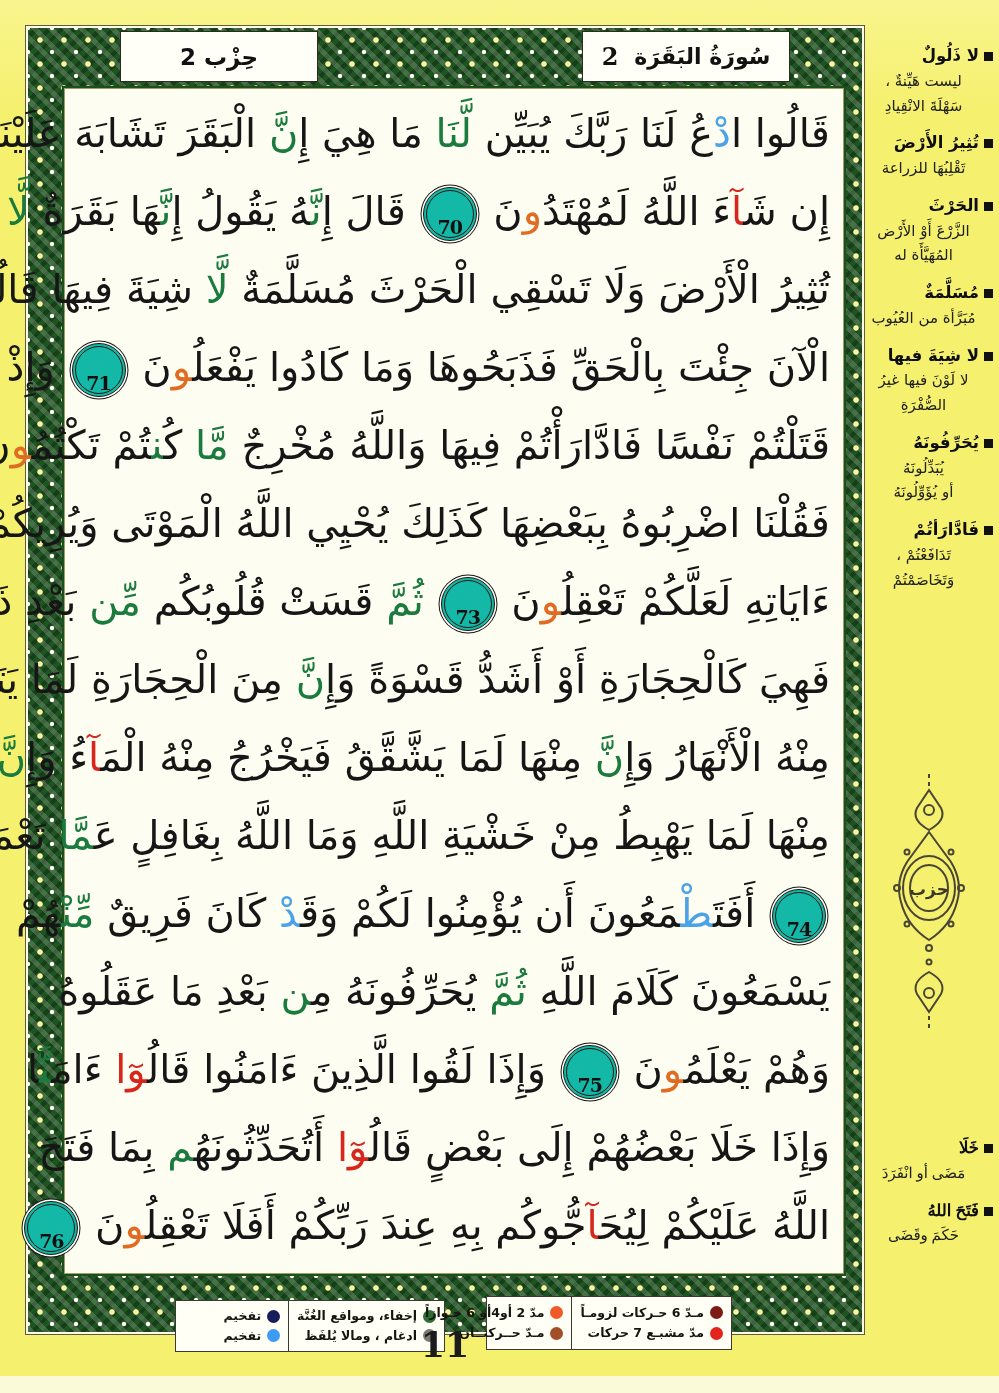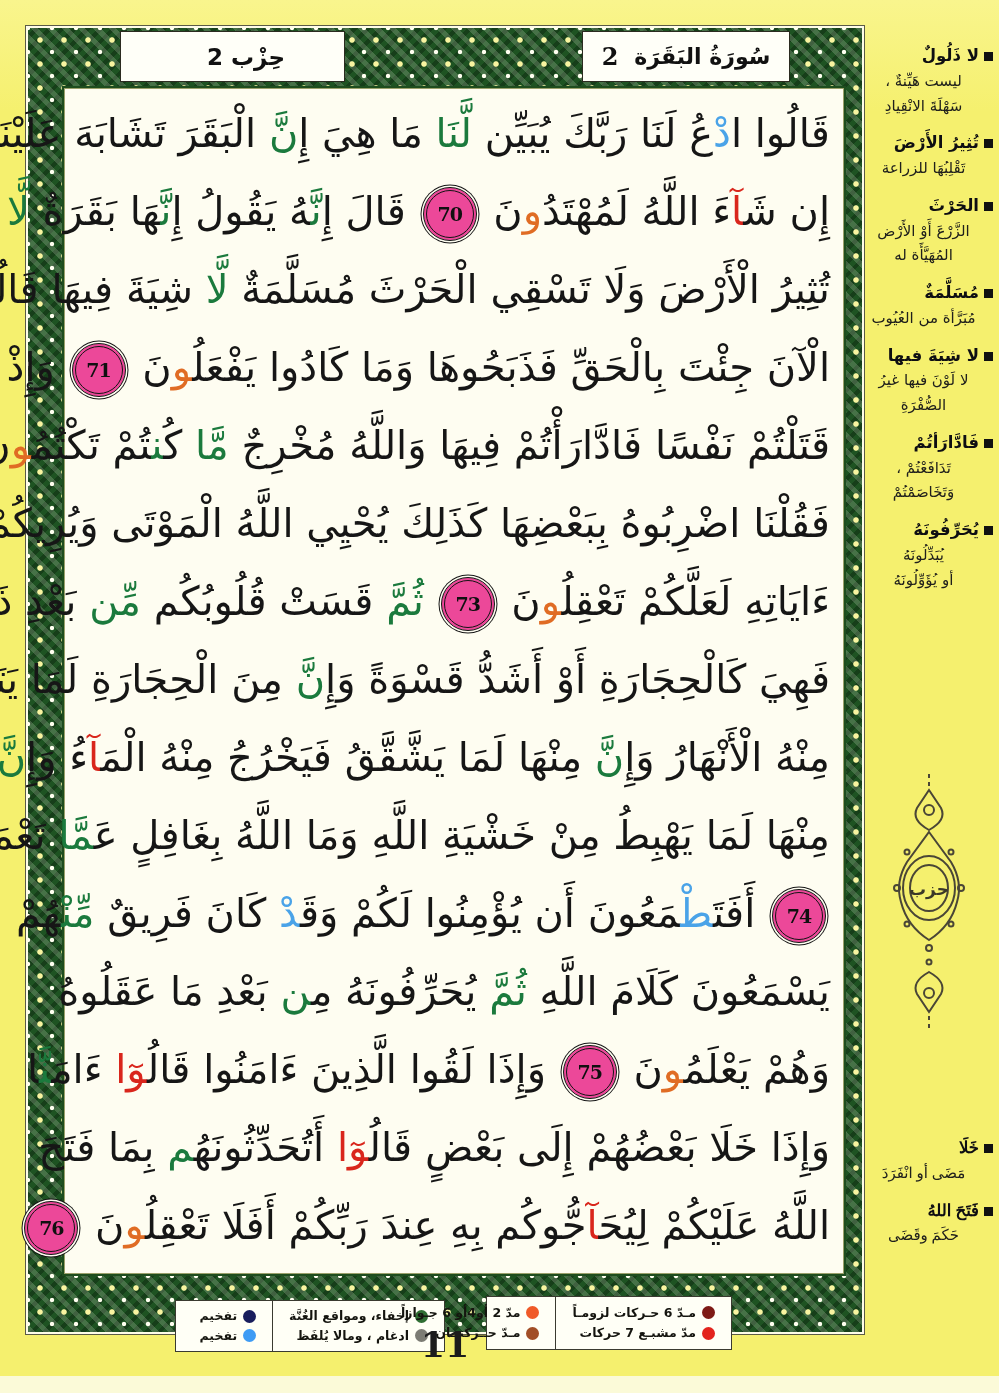--- a/index.html
+++ b/index.html
@@ -20,34 +20,34 @@
          background-position:0 0,12px 12px,0 0,0 0;
          box-shadow:0 0 0 2px #FFFDE8,0 0 0 3px #5B5B46;}
   .text-panel{position:absolute;left:34px;right:16px;top:58px;bottom:56px;
               background:#FEFDF1;border:2px solid #1E4D1E;box-shadow:inset 0 0 0 1px #9aa06a;}
 
   
   .hdr-box{position:absolute;top:3px;height:49px;background:#FFFFF8;border:1.5px solid #2b2b20;
            display:flex;align-items:center;justify-content:center;gap:16px;
            font-weight:bold;color:#111;}
   .hdr-surah{right:72px;width:206px;font-size:22px;}
-  .hdr-hizb{left:92px;width:196px;font-size:23px;padding-left:27px;}
+  .hdr-hizb{left:92px;width:196px;font-size:23px;}
   .hdr-num{font-family:"DejaVu Serif",serif;font-size:24px;}
 
   
   .quran{position:absolute;inset:6px 14px 4px 14px;direction:rtl;}
   .quran-line{height:78px;line-height:78px;font-size:40px;color:#161616;
               text-align:justify;text-align-last:justify;white-space:nowrap;
               font-weight:500;}
   .seg{letter-spacing:0;}
   .c-k{color:#161616;} .c-r{color:var(--tj-r,#D9261C);} .c-o{color:var(--tj-o,#E06C24);}
   .c-g{color:var(--tj-g,#1B7A3D);} .c-b{color:var(--tj-b,#4AA3E8);}
-  .verse-marker{display:inline-flex;align-items:center;justify-content:center;
+  .verse-marker{display:inline-flex;align-items:flex-end;justify-content:center;
                 width:46px;height:46px;border-radius:50%;vertical-align:middle;
-                border:4px double #141414;background:#ec4899;margin:0 4px;
+                border:4px double #141414;background:#14b8a6;margin:0 4px;
                 box-shadow:0 0 0 1.5px #FEFDF1,0 0 0 2.5px #141414;}
   .verse-num{font-size:19px;font-weight:bold;color:#101010;line-height:1;
              font-family:"DejaVu Serif",serif;letter-spacing:-1px;}
 
   
   .margin-col{position:absolute;right:0;top:0;width:137px;height:100%;direction:rtl;}
   .notes{position:absolute;right:6px;left:2px;}
   .notes-top{top:44px;} .notes-bottom{top:1136px;font-family:Liberation Serif, serif;}
   .note{margin-bottom:13px;}
   .note-term{font-weight:bold;color:#0e0e12;font-size:16.5px;text-align:right;line-height:1.5;}
@@ -56,21 +56,21 @@
             padding-right:10px;white-space:pre-line;}
 
   
   .ornament{position:absolute;right:18px;top:772px;width:104px;height:258px;}
 
   
   .legend-box{position:absolute;background:#FFFFF6;border:1.5px solid #3a3a30;
               display:flex;direction:rtl;align-items:stretch;}
   .legend-left{left:147px;top:1272px;width:268px;height:50px;}
   .legend-right{left:458px;top:1268px;width:244px;height:52px;}
-  .legend-col{display:flex;flex-direction:column;justify-content:space-evenly;padding:2px 16px;flex:1;}
+  .legend-col{display:flex;flex-direction:column;justify-content:space-evenly;padding:2px 8px;flex:1;}
   .legend-col + .legend-col{border-right:1.5px solid #3a3a30;}
   .legend-item{display:flex;align-items:center;gap:6px;direction:rtl;}
   .legend-dot{width:13px;height:13px;border-radius:50%;flex:0 0 auto;}
   .legend-label{font-size:12.5px;font-weight:bold;color:#15150f;white-space:nowrap;line-height:1;}
 
   .page-number{position:absolute;left:28px;width:834px;top:1324px;text-align:center;
                font-family:"DejaVu Serif",serif;font-size:35px;font-weight:bold;color:#1c1c1c;}
 </style>
 </head>
 <body>
@@ -187,28 +187,28 @@
         <div class="note">
           <div class="note-term"><span class="note-bullet"></span><span>مُسَلَّمَةٌ</span></div>
           <div class="note-def">مُبَرَّأة من العُيُوب</div>
         </div>
         <div class="note">
           <div class="note-term"><span class="note-bullet"></span><span>لا شِيَةَ فيها</span></div>
           <div class="note-def">لا لَوْنَ فيها غيرُ
 الصُّفْرَةِ</div>
         </div>
         <div class="note">
+          <div class="note-term"><span class="note-bullet"></span><span>يُحَرِّفُونَهُ</span></div>
+          <div class="note-def">يُبَدِّلُونَهُ
+أو يُؤَوِّلُونَهُ</div>
+        </div>
+        <div class="note">
           <div class="note-term"><span class="note-bullet"></span><span>فَادَّارَأتُمْ</span></div>
           <div class="note-def">تَدَافَعْتُمْ ،
 وَتَخَاصَمْتُمْ</div>
-        </div>
-        <div class="note">
-          <div class="note-term"><span class="note-bullet"></span><span>يُحَرِّفُونَهُ</span></div>
-          <div class="note-def">يُبَدِّلُونَهُ
-أو يُؤَوِّلُونَهُ</div>
         </div>
       </div>
 
     <svg class="ornament" viewBox="0 0 104 258">
       <g stroke="#4a4636" fill="none" stroke-width="2">
         <line x1="52" y1="2" x2="52" y2="14" stroke-dasharray="4 4"></line>
         <line x1="52" y1="244" x2="52" y2="256" stroke-dasharray="4 4"></line>
         <path d="M52 18 L64 36 Q70 48 52 58 Q34 48 40 36 Z"></path>
         <path d="M52 240 L64 222 Q70 210 52 200 Q34 210 40 222 Z"></path>
         <path d="M52 60 L74 90 Q86 110 80 130 Q74 154 52 168 Q30 154 24 130 Q18 110 30 90 Z"></path>

